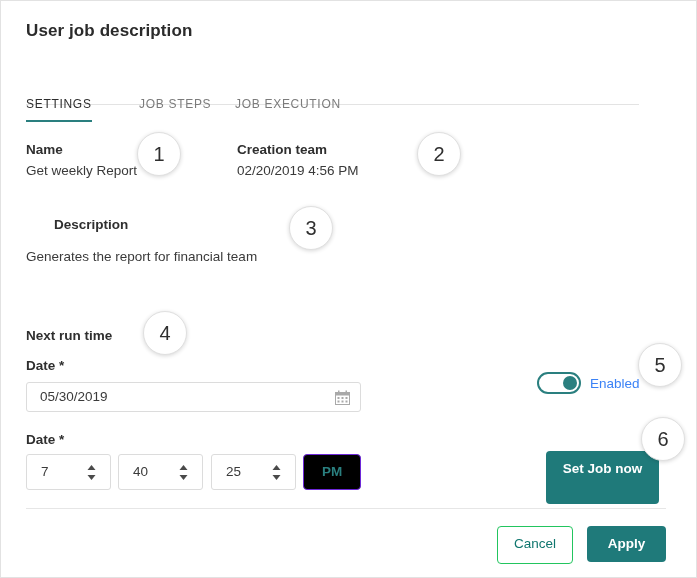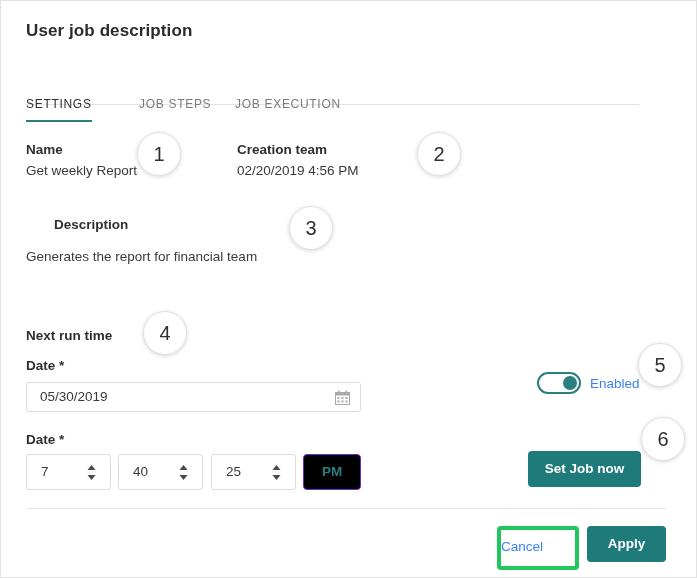--- a/index.html
+++ b/index.html
@@ -210,42 +210,43 @@
     color: #ffffff;
     font-size: 13.5px;
     font-weight: bold;
     border: none;
     border-radius: 4px;
     text-align: center;
     cursor: pointer;
     font-family: "Liberation Sans", sans-serif;
   }
   #set-job-now-button {
-    left: 527px;
+    left: 545px;
     top: 450px;
     width: 113px;
-    height: 36px;
+    height: 53px;
   }
   #apply-button {
     left: 586px;
     top: 525px;
     width: 79px;
     height: 36px;
   }
   .btn-secondary {
     position: absolute;
     left: 496px;
     top: 525px;
     width: 74px;
     height: 36px;
     background: #ffffff;
-    color: #3b82f6;
-    font-size: 13.5px;
-    border: 4px solid #22c55e;
+    color: #0f766e;
+    font-size: 13.5px;
+    border: 1px solid #22c55e;
     border-radius: 4px;
+    text-align: center;
     cursor: pointer;
     font-family: "Liberation Sans", sans-serif;
   }
 
   
   .footer-divider {
     position: absolute;
     left: 25px;
     top: 507px;
     width: 640px;

